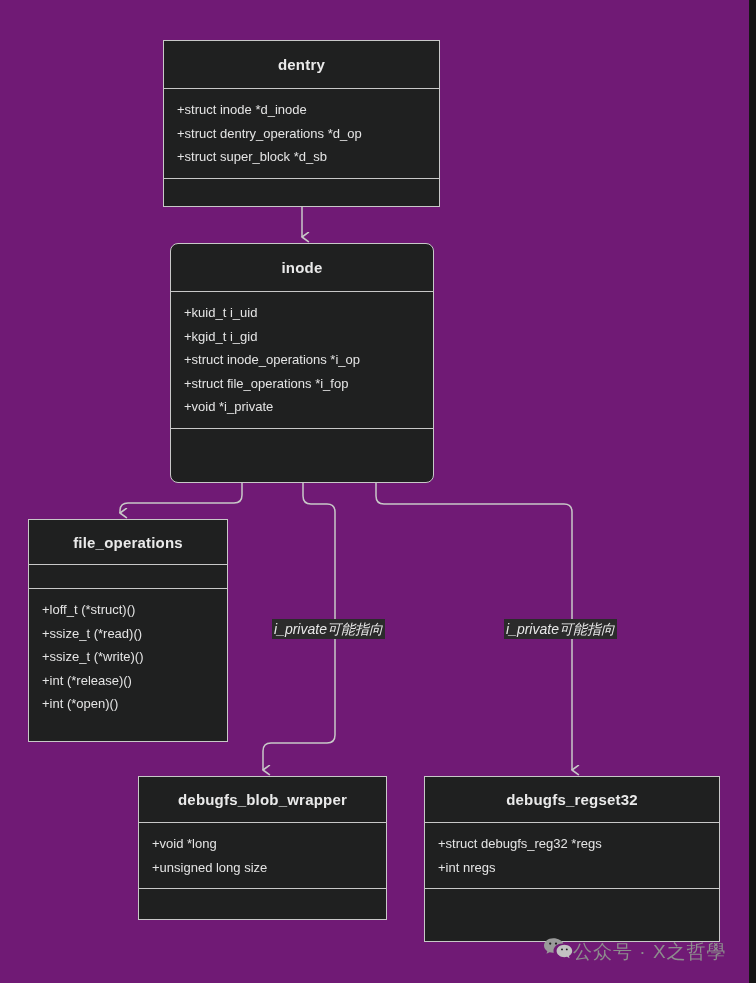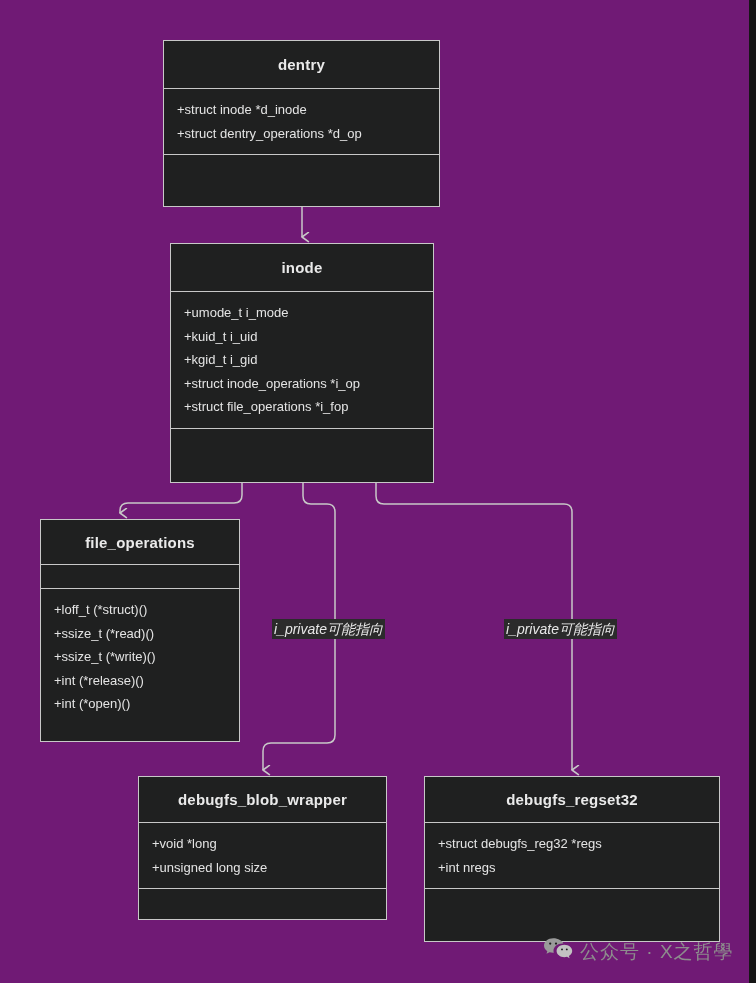--- a/index.html
+++ b/index.html
@@ -65,21 +65,20 @@
     background: #2b2b2b;
     padding: 1px 2px;
     white-space: nowrap;
     font-family: "Liberation Sans", "DejaVu Sans", sans-serif;
     font-style: italic;
   }
   #watermark {
     position: absolute;
     display: flex;
     align-items: center;
-    gap: 7px;
     color: #8e8e8e;
     font-size: 19px;
     white-space: nowrap;
     font-family: "Liberation Sans", "DejaVu Sans", sans-serif;
   }
   #watermark .wm-text { color: #8d8d8d; letter-spacing: 1px; }
 </style>
 </head>
 <body>
 
@@ -101,40 +100,41 @@
 
     <path d="M 376 483 L 376 496 Q 376 504 384 504 L 564 504 Q 572 504 572 512 L 572 770" fill="none" stroke="#c8c8c8" stroke-width="1.5" marker-end="url(#arrow)"></path>
   </svg>
 
   <div class="node" style="left:163px; top:40px; width:277px; height:167px;">
     <div class="node-title" style="height:47px;">dentry</div>
     <div class="node-sep"></div>
     <div class="node-section">
       <div class="member">+struct inode *d_inode</div>
       <div class="member">+struct dentry_operations *d_op</div>
+      <div class="member">+struct super_block *d_sb</div>
     </div>
     <div class="node-sep"></div>
     <div class="node-section empty" style="flex:1;"></div>
   </div>
 
-  <div class="node" style="left:170px; top:243px; width:264px; height:240px;">
+  <div class="node" style="left:170px; top:243px; width:264px; height:240px;border-radius:8px;">
     <div class="node-title" style="height:47px;">inode</div>
     <div class="node-sep"></div>
     <div class="node-section">
-      <div class="member">+umode_t i_mode</div>
       <div class="member">+kuid_t i_uid</div>
       <div class="member">+kgid_t i_gid</div>
       <div class="member">+struct inode_operations *i_op</div>
       <div class="member">+struct file_operations *i_fop</div>
+      <div class="member">+void *i_private</div>
     </div>
     <div class="node-sep"></div>
     <div class="node-section empty" style="flex:1;"></div>
   </div>
 
-  <div class="node" style="left:40px; top:519px; width:200px; height:223px;">
+  <div class="node" style="left:28px; top:519px; width:200px; height:223px;">
     <div class="node-title" style="height:44px;">file_operations</div>
     <div class="node-sep"></div>
     <div class="node-section empty" style="height:23px;"></div>
     <div class="node-sep"></div>
     <div class="node-section" style="flex:1;">
       <div class="member">+loff_t (*struct)()</div>
       <div class="member">+ssize_t (*read)()</div>
       <div class="member">+ssize_t (*write)()</div>
       <div class="member">+int (*release)()</div>
       <div class="member">+int (*open)()</div>

